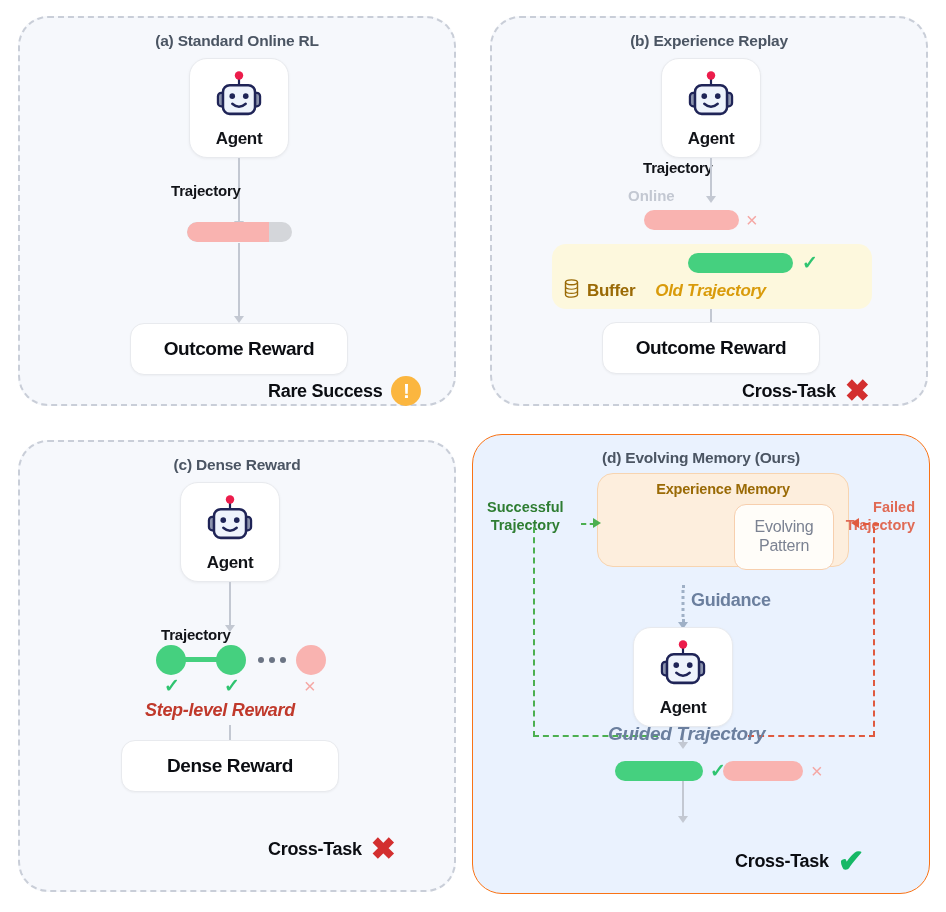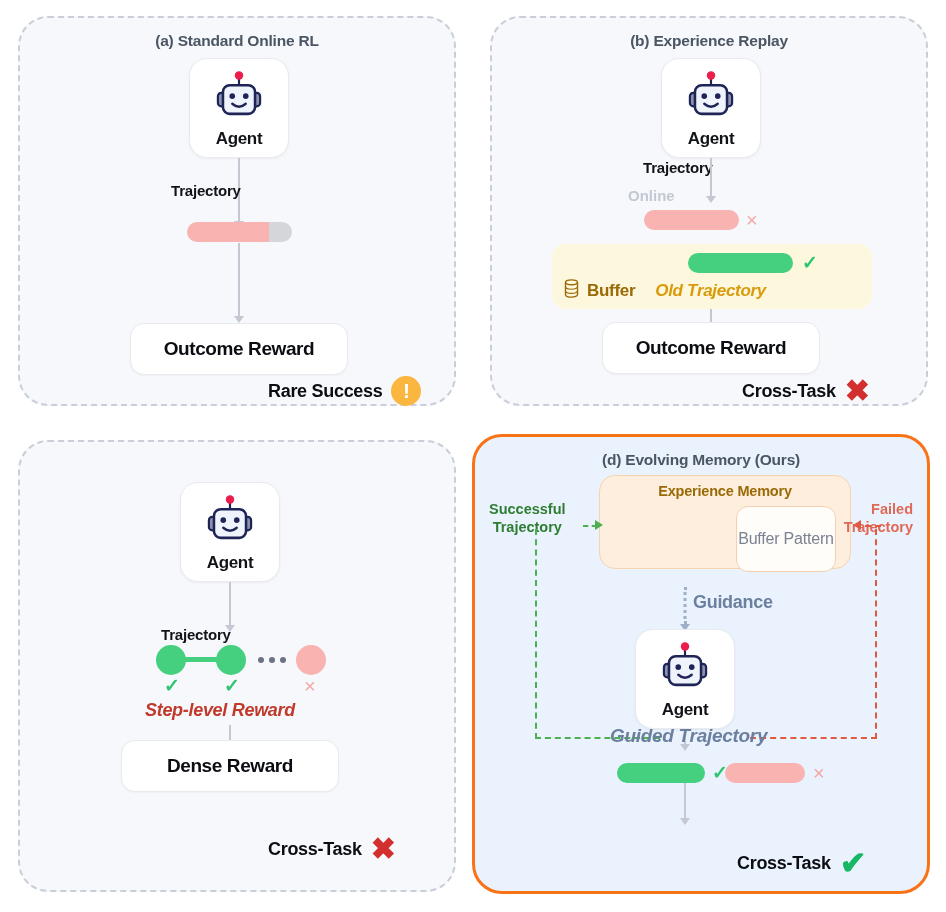--- a/index.html
+++ b/index.html
@@ -18,21 +18,21 @@
   
   .panel {
     position: absolute;
     border-radius: 30px;
     background: #f6f8fc;
   }
   .panel.dashed {
     border: 2px dashed #c9ced8;
   }
   .panel.solid {
-    border: 3px solid #f97316;
+    border: 1px solid #f97316;
     background: #eaf2fe;
   }
   .panel-title {
     position: absolute;
     top: 14px; left: 0; right: 0;
     text-align: center;
     font-size: 15.5px;
     font-weight: 700;
     color: #4b5563;
     letter-spacing: -0.2px;
@@ -407,20 +407,21 @@
       <span>Outcome Reward</span>
     </div>
 
     <div class="verdict" style="left:250px; top:358px;">
       <span class="vtext">Cross-Task</span>
       <span class="x-badge">✖</span>
     </div>
   </div>
 
   <div class="panel dashed" id="panel-c">
+    <div class="panel-title">(c) Dense Reward</div>
 
     <div class="agent-card" style="left:160px; top:40px;">
       <span class="robot">
         <svg width="54" height="54" viewBox="0 0 64 64">
           <line x1="32" y1="8" x2="32" y2="19" stroke="#1f2457" stroke-width="2.6"></line>
           <circle cx="32" cy="6.5" r="5" fill="#ec1c4b"></circle>
           <rect x="7" y="27" width="9" height="16" rx="4" fill="#8b93ad" stroke="#1f2457" stroke-width="2.6"></rect>
           <rect x="48" y="27" width="9" height="16" rx="4" fill="#8b93ad" stroke="#1f2457" stroke-width="2.6"></rect>
           <rect x="13" y="18" width="38" height="34" rx="8" fill="#eef3fc" stroke="#1f2457" stroke-width="3"></rect>
           <circle cx="24" cy="31" r="3.3" fill="#1f2457"></circle>
@@ -467,21 +468,21 @@
       <span class="x-badge">✖</span>
     </div>
   </div>
 
   <div class="panel solid" id="panel-d">
     <div class="panel-title">(d) Evolving Memory (Ours)</div>
 
     <div class="memory-box" style="left:124px; top:38px; width:252px; height:94px;">
       <div class="memory-title">Experience Memory</div>
       <div class="mem-card failure">
-        <span>Buffer Pattern</span>
+        <span>Evolving Pattern</span>
       </div>
     </div>
 
     <div class="side-label succ" style="left:14px; top:64px;">
       <div>Successful</div>
       <div>Trajectory</div>
     </div>
     <div class="dash-seg-green" style="left:108px; top:88px; width:14px;"></div>
     <div class="tri-right" style="left:120px; top:83px;"></div>
 

